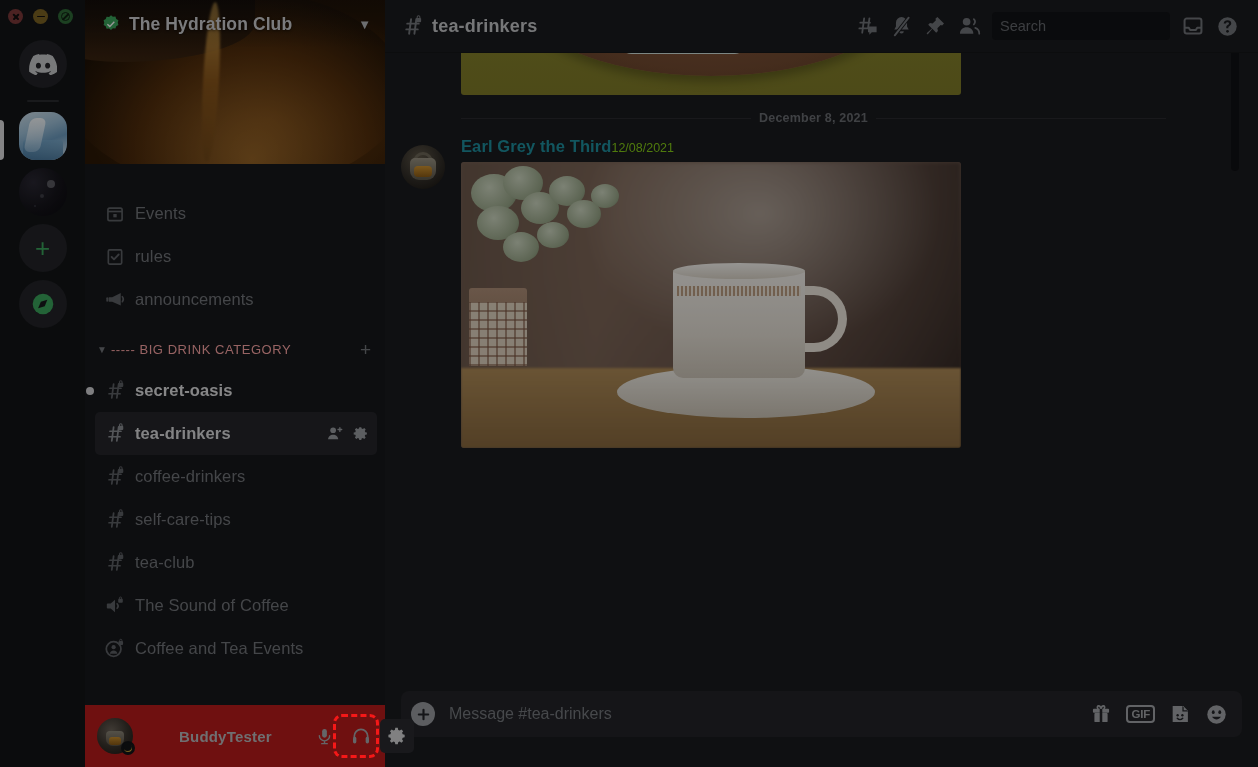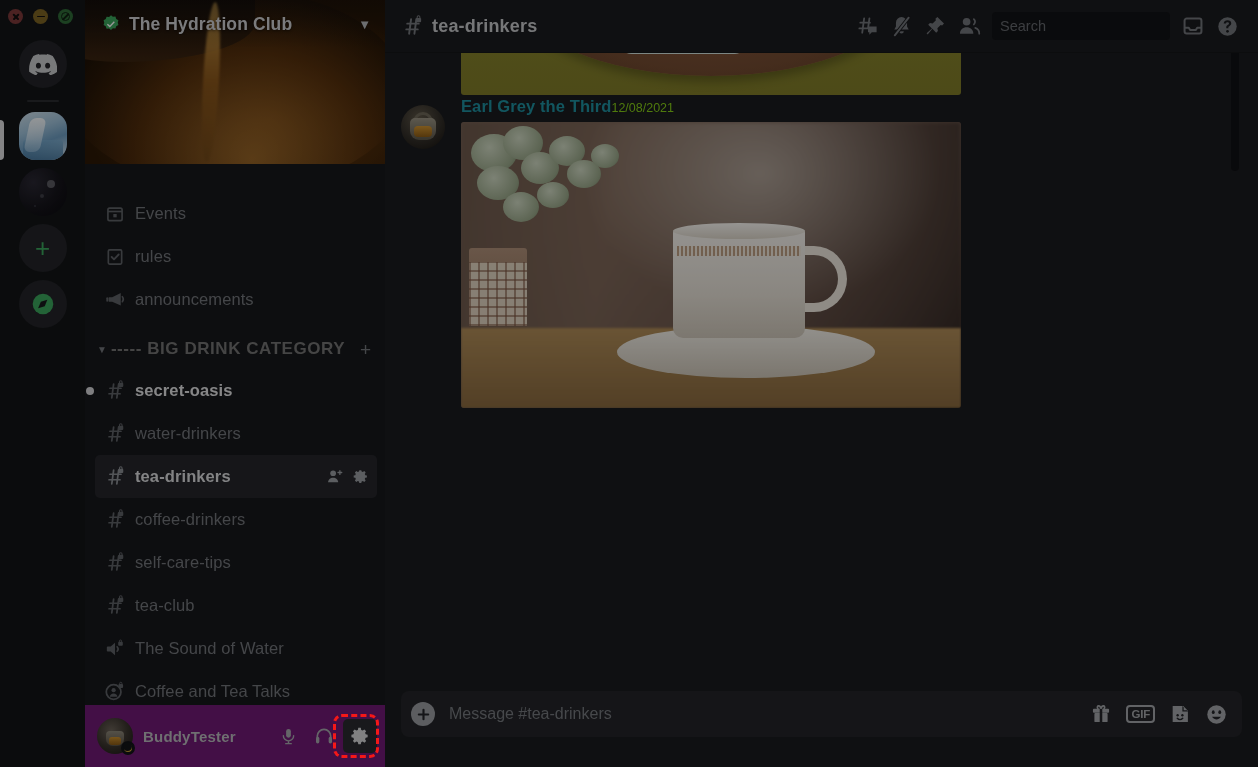--- a/index.html
+++ b/index.html
@@ -154,30 +154,31 @@
     width: 8px; height: 8px; background: #d2d3d5; border-radius: 50%;
   }
   .chan-actions { margin-left: auto; display: flex; gap: 8px; align-items: center; }
 
   .cat-row {
     height: 40px; display: flex; align-items: center;
     padding: 0 14px 0 12px; margin-top: 8px; cursor: pointer;
   }
   .cat-chev { color: #72757a; font-size: 10px; margin-right: 4px; }
   .cat-label {
-    font-size: 17px; font-weight: bold; color: #737373;
+    font-size: 13px; font-weight: normal; color: #fca5a5;
     letter-spacing: .55px; flex: 1; white-space: nowrap; overflow: hidden;
   }
   .cat-plus { color: #72757a; font-size: 19px; font-weight: 300; line-height: 1; }
 
   
   .userpanel {
-    height: 62px; background: #701a75; flex-shrink: 0;
+    height: 62px; background: #b91c1c; flex-shrink: 0;
     display: flex; align-items: center; padding: 0 8px 0 12px;
     position: relative;
+    gap: 36px;
   }
   .avatar-sm {
     width: 36px; height: 36px; border-radius: 50%; flex-shrink: 0;
     position: relative; overflow: visible; margin-right: 10px;
   }
   .avatar-img {
     width:36px; height:36px; border-radius:50%; overflow:hidden;
     background: radial-gradient(circle at 40% 35%, #6b6258 0%, #3b352e 50%, #17130f 100%);
     position:relative;
   }
@@ -490,30 +491,20 @@
         <span class="chan-icon">
           <svg width="22" height="22" viewBox="0 0 24 24">
             <path d="M6.5 9h12M5.5 15h12M10.5 4.5l-2 15M16 4.5l-2 15" stroke="#5e6166" stroke-width="1.9" stroke-linecap="round"></path>
             <rect x="15.5" y="3" width="5.5" height="4.6" rx="1" fill="#5e6166"></rect>
             <path d="M16.9 3.2V2.1a1.4 1.4 0 0 1 2.8 0v1.1" stroke="#5e6166" stroke-width="1.1" fill="none"></path>
           </svg>
         </span>
         <span class="chan-label">secret-oasis</span>
       </div>
 
-      <div class="chan-row">
-        <span class="chan-icon">
-          <svg width="22" height="22" viewBox="0 0 24 24">
-            <path d="M6.5 9h12M5.5 15h12M10.5 4.5l-2 15M16 4.5l-2 15" stroke="#5e6166" stroke-width="1.9" stroke-linecap="round"></path>
-            <rect x="15.5" y="3" width="5.5" height="4.6" rx="1" fill="#5e6166"></rect>
-            <path d="M16.9 3.2V2.1a1.4 1.4 0 0 1 2.8 0v1.1" stroke="#5e6166" stroke-width="1.1" fill="none"></path>
-          </svg>
-        </span>
-        <span class="chan-label">water-drinkers</span>
-      </div>
 
       <div class="chan-row active">
         <span class="chan-icon">
           <svg width="22" height="22" viewBox="0 0 24 24">
             <path d="M6.5 9h12M5.5 15h12M10.5 4.5l-2 15M16 4.5l-2 15" stroke="#8b8e93" stroke-width="1.9" stroke-linecap="round"></path>
             <rect x="15.5" y="3" width="5.5" height="4.6" rx="1" fill="#8b8e93"></rect>
             <path d="M16.9 3.2V2.1a1.4 1.4 0 0 1 2.8 0v1.1" stroke="#8b8e93" stroke-width="1.1" fill="none"></path>
           </svg>
         </span>
         <span class="chan-label">tea-drinkers</span>
@@ -569,34 +560,34 @@
 
       <div class="chan-row">
         <span class="chan-icon">
           <svg width="22" height="22" viewBox="0 0 24 24">
             <path fill="#5e6166" d="M4 9.3h3.3L12 5.2v13.6L7.3 14.7H4c-.5 0-.9-.4-.9-.9v-3.6c0-.5.4-.9.9-.9z"></path>
             <path d="M14.3 9.6a3.4 3.4 0 0 1 0 4.8" stroke="#5e6166" stroke-width="1.7" fill="none" stroke-linecap="round"></path>
             <rect x="15.5" y="4.2" width="5" height="4.2" rx="1" fill="#5e6166"></rect>
             <path d="M16.8 4.4V3.4a1.2 1.2 0 0 1 2.4 0v1" stroke="#5e6166" stroke-width="1" fill="none"></path>
           </svg>
         </span>
-        <span class="chan-label">The Sound of Water</span>
+        <span class="chan-label">The Sound of Coffee</span>
       </div>
 
       <div class="chan-row">
         <span class="chan-icon">
           <svg width="22" height="22" viewBox="0 0 24 24">
             <circle cx="10.5" cy="12" r="8" fill="none" stroke="#5e6166" stroke-width="1.9"></circle>
             <circle cx="10.5" cy="10" r="2.3" fill="#5e6166"></circle>
             <path d="M6.4 17.2c0-2.3 1.8-3.7 4.1-3.7s4.1 1.4 4.1 3.7" fill="#5e6166"></path>
             <rect x="15.8" y="3.4" width="5" height="4.2" rx="1" fill="#5e6166"></rect>
             <path d="M17.1 3.6V2.6a1.2 1.2 0 0 1 2.4 0v1" stroke="#5e6166" stroke-width="1" fill="none"></path>
           </svg>
         </span>
-        <span class="chan-label">Coffee and Tea Talks</span>
+        <span class="chan-label">Coffee and Tea Events</span>
       </div>
     </div>
 
     <div class="userpanel">
       <div class="avatar-sm">
         <div class="avatar-img"></div>
         <span class="status-idle"></span>
       </div>
       <span class="username">BuddyTester</span>
 
@@ -692,20 +683,25 @@
       <div class="msgscroll">
         <div class="scrollbar"></div>
 
         <div class="img-attach tea-tray">
           <div class="tray-oval"></div>
 
           <div class="lemonplate"></div>
 
         </div>
 
+        <div class="divider">
+          <span class="line"></span>
+          <span class="dlabel">December 8, 2021</span>
+          <span class="line"></span>
+        </div>
 
         <div class="message">
           <div class="msg-avatar">
             <span class="handle"></span>
             <span class="pot"></span>
             <span class="pot2"></span>
           </div>
           <div class="msg-body">
             <div class="msg-head">
               <span class="msg-author" id="author0" style="color: rgb(30, 143, 158);">Earl Grey the Third</span>

